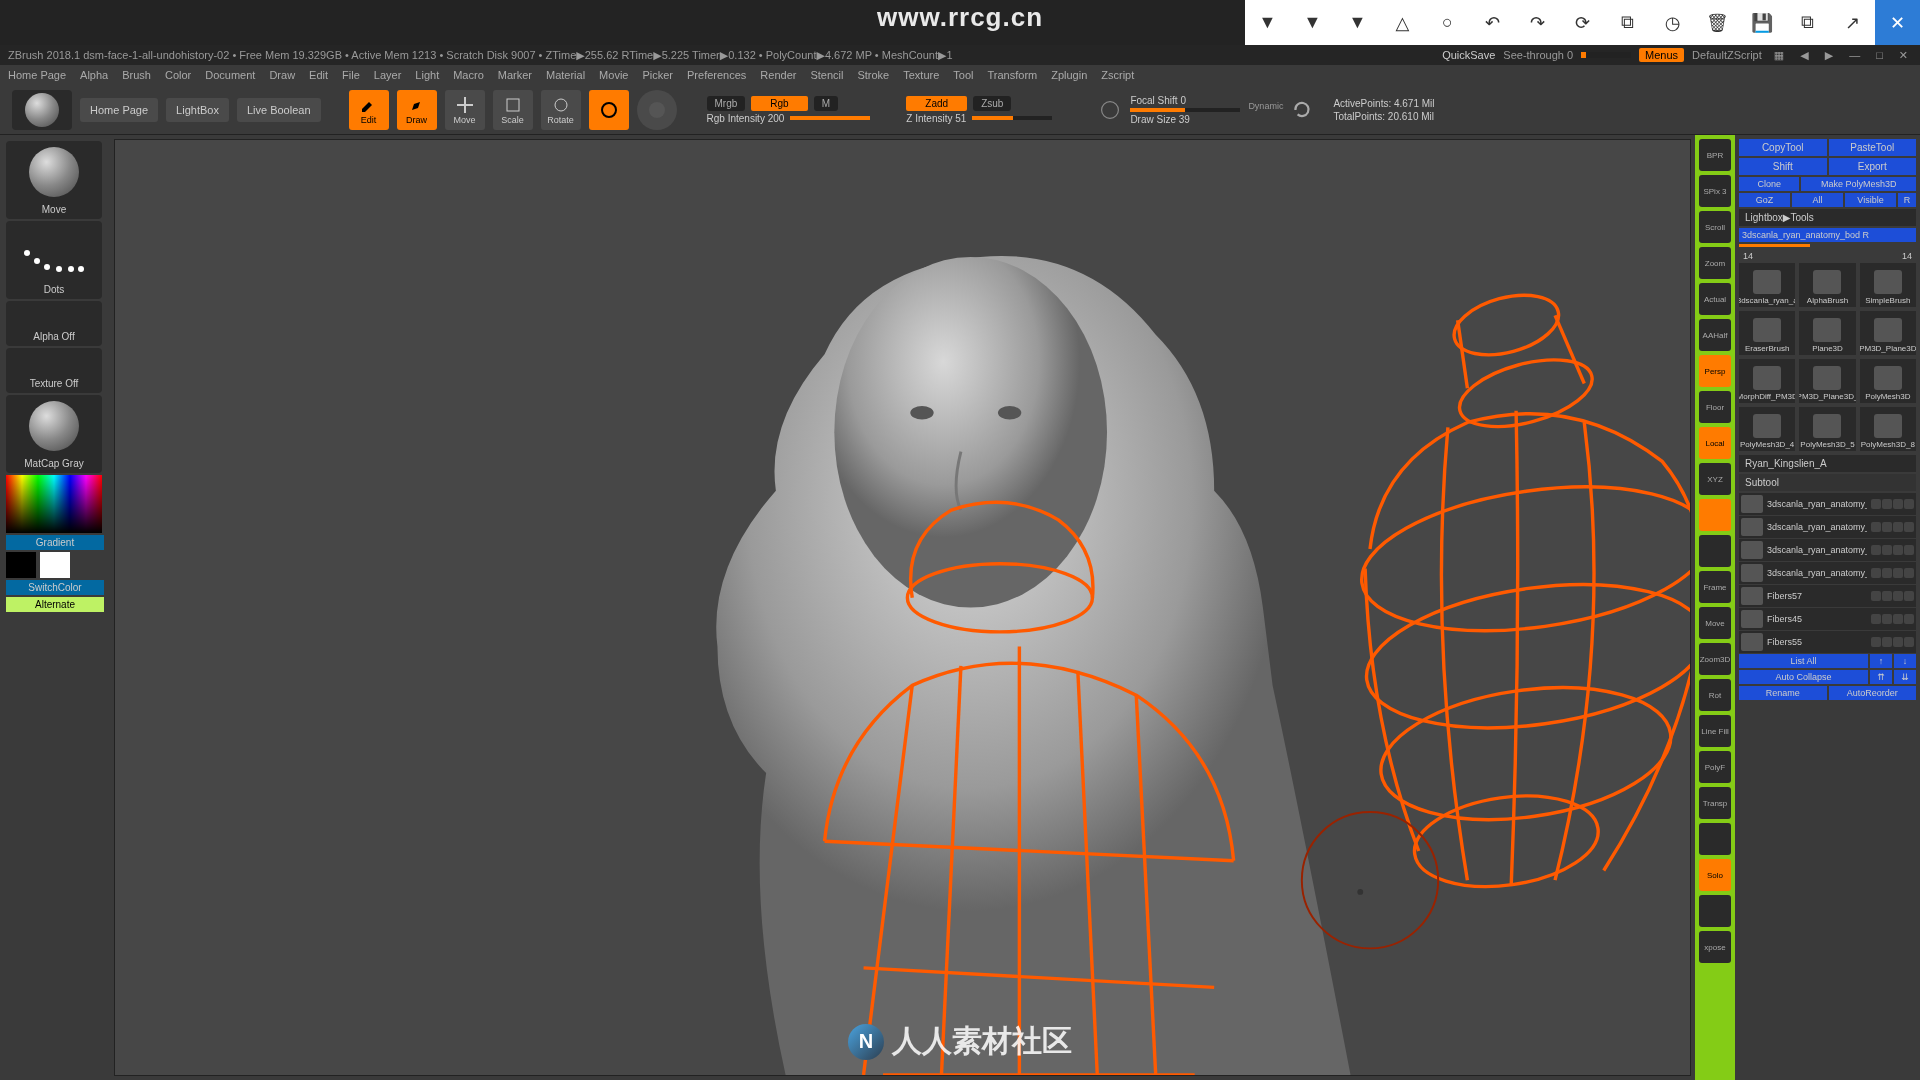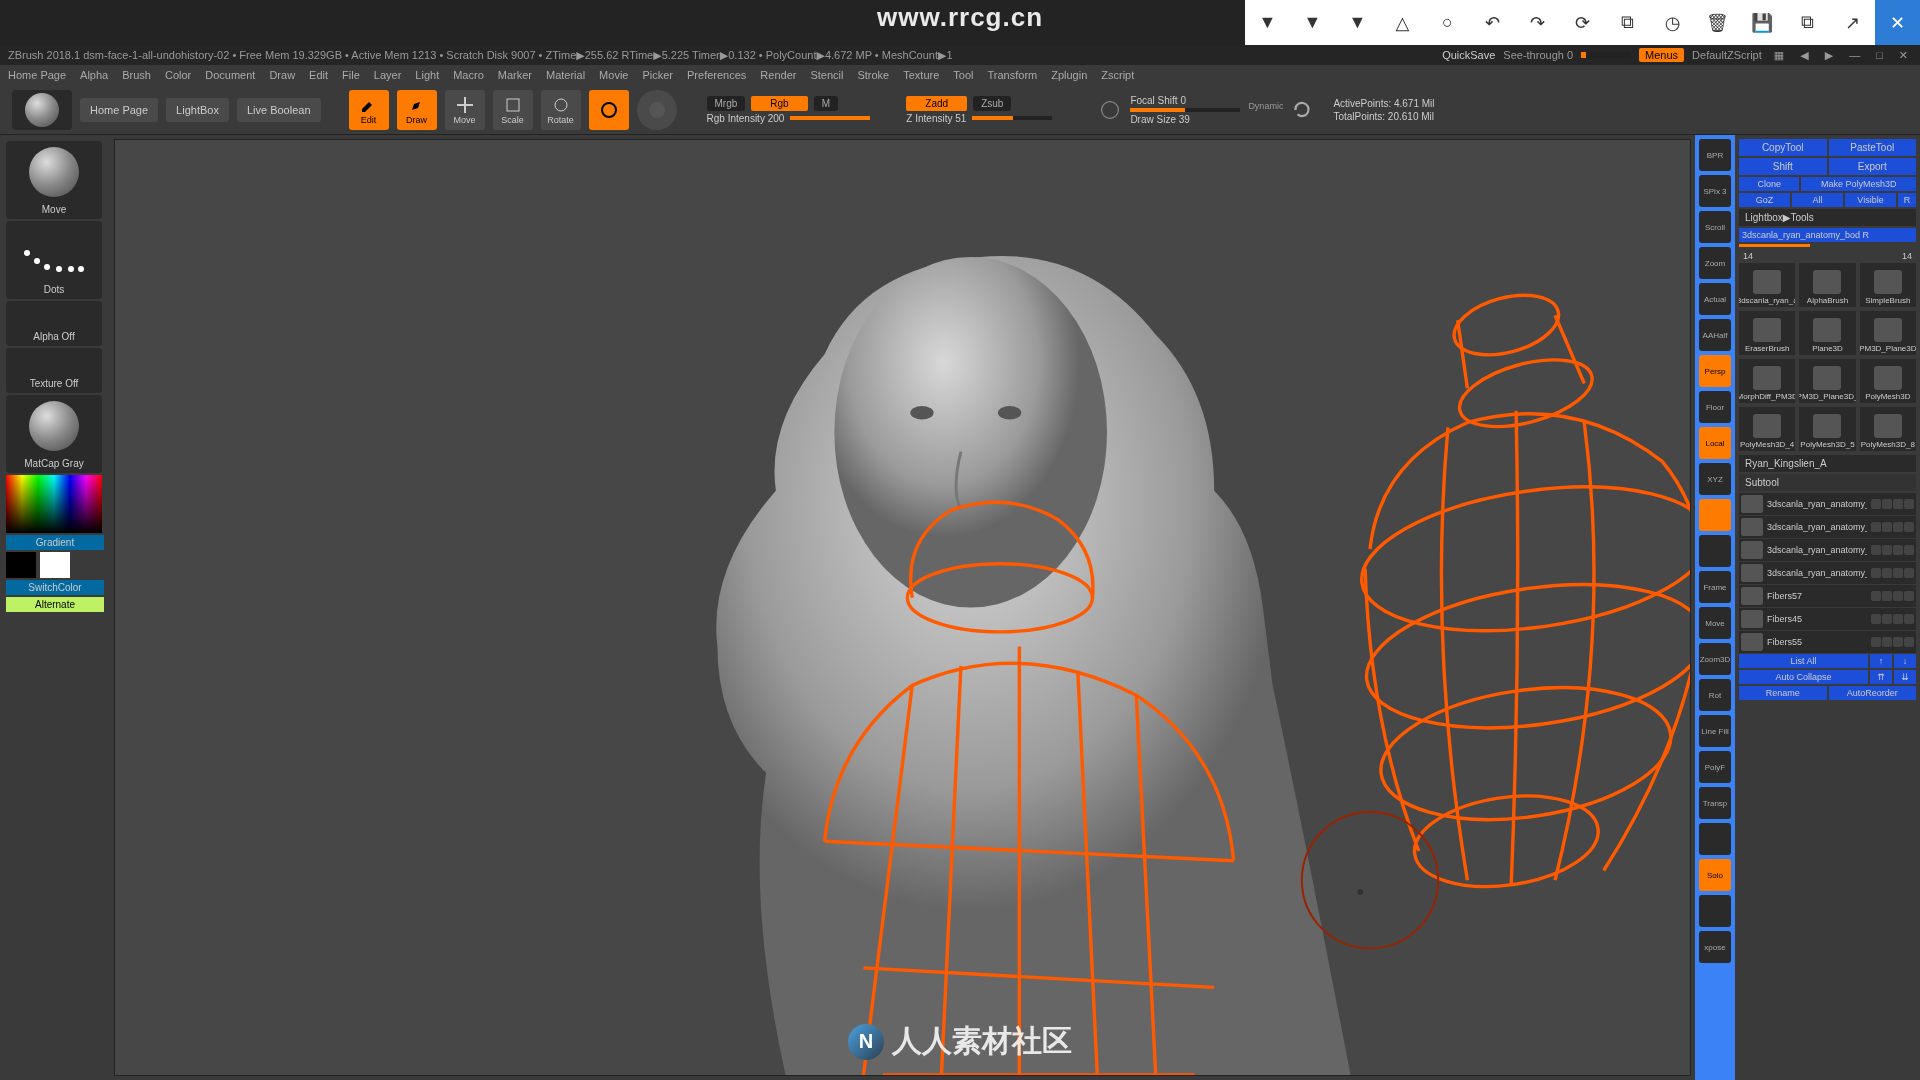--- a/index.html
+++ b/index.html
@@ -52,21 +52,21 @@
 .lp-hue{position:absolute;inset:0;background:linear-gradient(to right,red,yellow,lime,cyan,blue,magenta,red)}
 .lp-sat{position:absolute;inset:0;background:linear-gradient(to bottom,rgba(255,255,255,0),rgba(0,0,0,1))}
 .lp-swatches{display:flex;gap:4px}
 .lp-swatch{width:30px;height:26px;cursor:pointer}
 .lp-label{text-align:center;font-size:10px;background:#0369a1;padding:2px}
 .lp-label.orange{background:#bef264;color:#000}
 
 .viewport{flex:1;background:#474747;position:relative;margin:4px;border:1px solid #222}
 .viewport svg{position:absolute;inset:0;width:100%;height:100%}
 
-.nav-strip{width:40px;background:#3b82f6;display:flex;flex-direction:column;gap:4px;padding:4px;align-items:center}
+.nav-strip{width:40px;background:#84cc16;display:flex;flex-direction:column;gap:4px;padding:4px;align-items:center}
 .nav-btn{width:32px;height:32px;background:#2a2a2a;border-radius:3px;display:flex;flex-direction:column;align-items:center;justify-content:center;font-size:8px;color:#aaa;cursor:pointer}
 .nav-btn.orange{background:#ff7b00;color:#000}
 
 .right-panel{width:185px;background:#3a3a3a;padding:4px;font-size:10px;color:#ccc;overflow:hidden}
 .rp-row{display:flex;gap:2px;margin-bottom:2px}
 .rp-btn{flex:1;background:#1d4ed8;padding:3px 4px;font-size:10px;text-align:center;cursor:pointer}
 .rp-btn.small{padding:2px 3px;font-size:9px}
 .rp-header{background:#2a2a2a;padding:3px 6px;font-size:10px;margin-bottom:2px}
 .rp-thumb-grid{display:grid;grid-template-columns:1fr 1fr 1fr;gap:4px;margin-bottom:4px}
 .rp-thumb{height:44px;background:#2a2a2a;display:flex;flex-direction:column;align-items:center;justify-content:flex-end;font-size:8px;padding-bottom:2px;cursor:pointer;overflow:hidden;position:relative}

